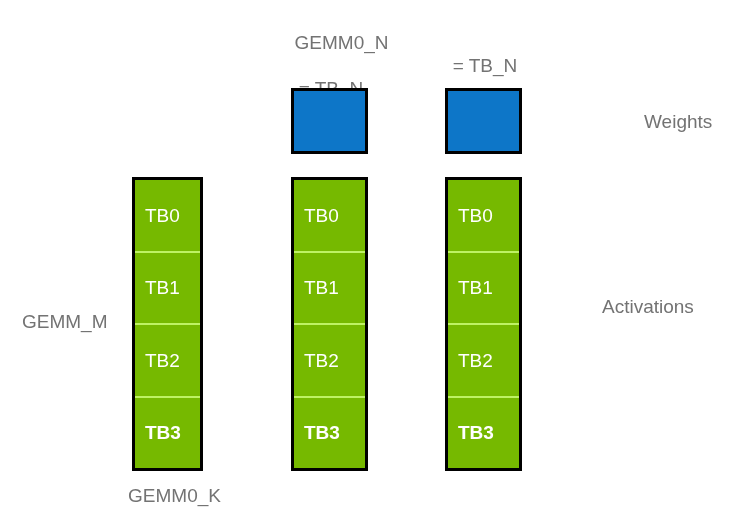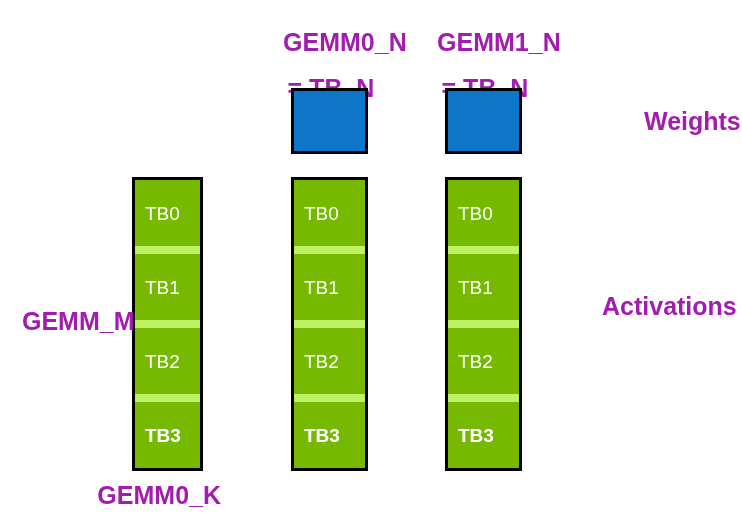--- a/index.html
+++ b/index.html
@@ -11,26 +11,25 @@
     position: relative;
     width: 742px;
     height: 529px;
     background: #ffffff;
     font-family: "Liberation Sans", sans-serif;
     overflow: hidden;
   }
 
   .label {
     position: absolute;
-    color: #a21caf;
-    font-size: 25px;
+    color: #737373;
+    font-size: 19px;
     line-height: 23px;
     white-space: pre;
     text-align: center;
-    font-weight: bold;
   }
 
   
   .col-header {
     width: 160px;
     text-align: center;
   }
   #header-gemm0 { left: 251px; top: 8px; }
   #header-gemm1 { left: 405px; top: 8px; }
   .col-header .line2 { display: block; }
@@ -60,21 +59,21 @@
     box-sizing: border-box;
     border: 3px solid #000000;
     display: flex;
     flex-direction: column;
     background: #000000;
   }
   .activation-cell {
     flex: 1 1 0;
     background: #76b900;
     box-sizing: border-box;
-    border-bottom: 8px solid #bef264;
+    border-bottom: 2px solid #bef264;
     display: flex;
     align-items: center;
     padding-left: 10px;
   }
   .activation-cell:last-child {
     border-bottom: none;
     font-weight: bold;
   }
   .cell-label {
     color: #ffffff;
@@ -87,21 +86,20 @@
 <body>
 
 <div id="canvas" style="background: rgb(255, 255, 255);">
 
   <div class="label col-header" id="header-gemm0">
     <span>GEMM0_N</span>
     <span class="line2">= TB_N</span>
   </div>
 
   <div class="label col-header" id="header-gemm1">
-    <span>GEMM1_N</span>
     <span class="line2">= TB_N</span>
   </div>
 
   <div class="weight-block" id="weight-block-0" style="left: 291px; top: 88px; width: 77px; height: 66px; background: rgb(13, 118, 200); border-color: rgb(0, 0, 0);"></div>
   <div class="weight-block" id="weight-block-1" style="left: 445px; top: 88px; width: 77px; height: 66px; background: rgb(13, 118, 200); border-color: rgb(0, 0, 0);"></div>
 
   <div class="activation-column" id="activation-column-0" style="left: 132px; top: 177px; width: 71px; height: 294px; border-color: rgb(0, 0, 0);">
       <div class="activation-cell" style="background: rgb(118, 185, 0);">
         <span class="cell-label" style="color: rgb(255, 255, 255);">TB0</span>
       </div>

